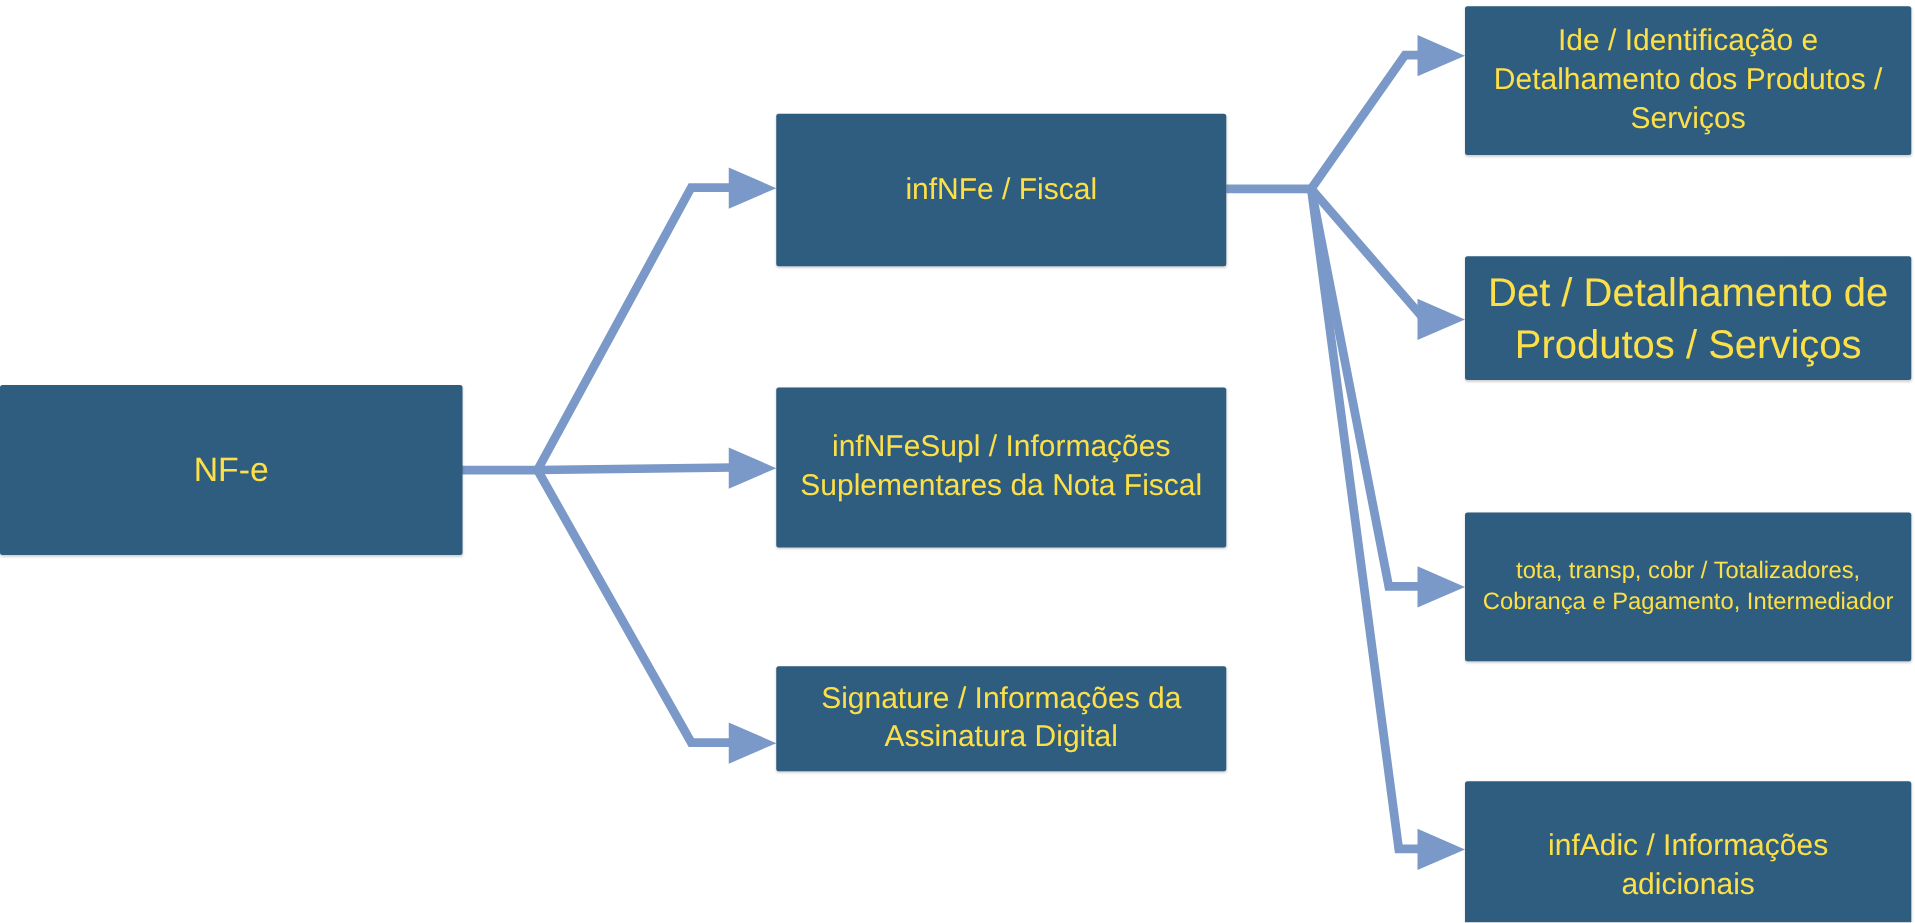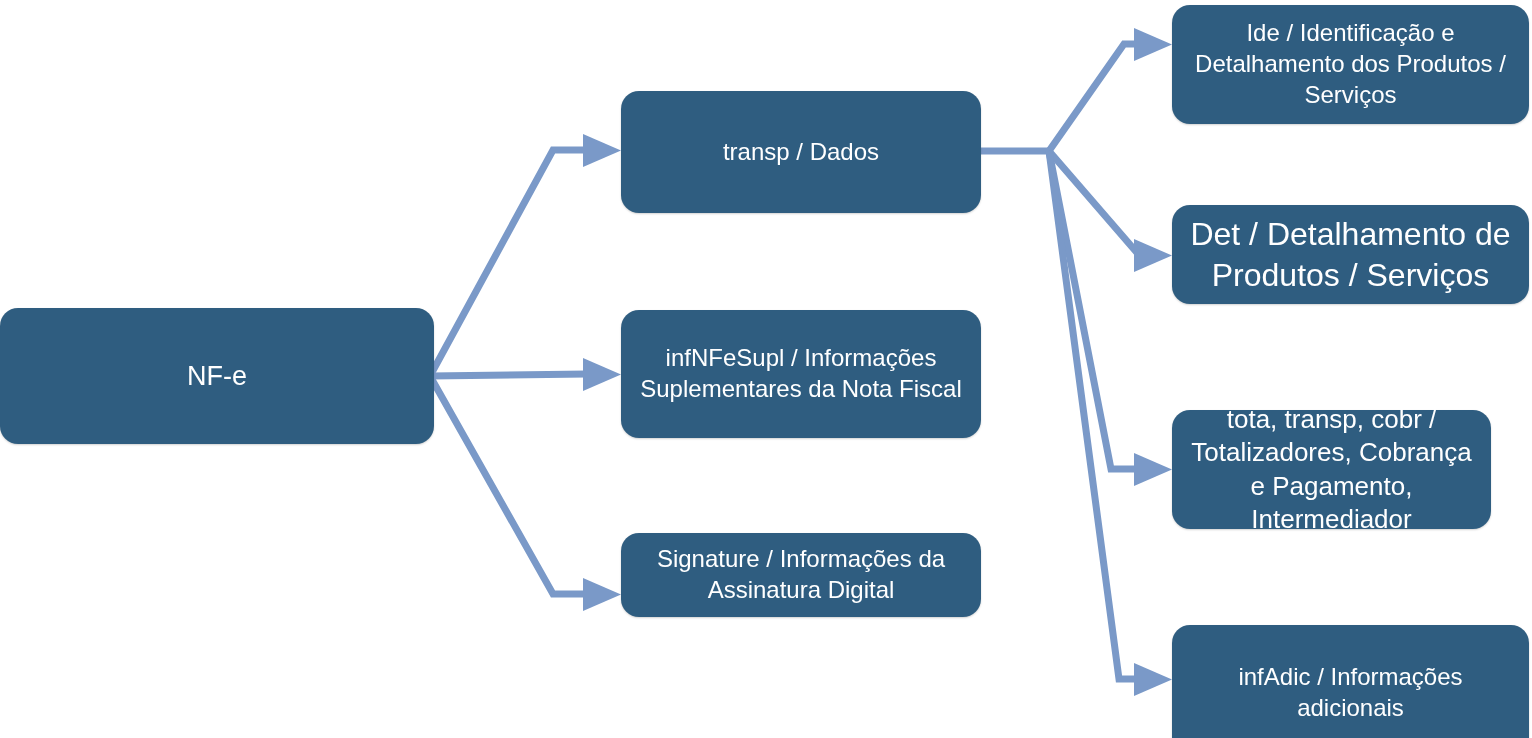--- a/index.html
+++ b/index.html
@@ -12,47 +12,47 @@
     width: 1532px;
     height: 738px;
     background: #ffffff;
     overflow: hidden;
     font-family: "Liberation Sans", sans-serif;
   }
   .node {
     position: absolute;
     box-sizing: border-box;
     background: #2F5D80;
-    border-radius: 18px;
-    color: #ffffff;
+    border-radius: 2px;
+    color: #fde047;
     display: flex;
     align-items: center;
     justify-content: center;
     text-align: center;
     line-height: 1.28;
     padding: 4px 10px;
     box-shadow: 0 1px 2px rgba(0,0,0,0.18);
   }
   .node-label {
     display: block;
     width: 100%;
   }
   
   #node-root {
-    left: 0px;  top: 308px;  width: 434px;  height: 136px;
+    left: 0px;  top: 308px;  width: 370px;  height: 136px;
     font-size: 27px;
   }
   
   #node-infnfe      { left: 621px; top: 91px;  width: 360px; height: 122px; font-size: 24px; }
   #node-infnfesupl  { left: 621px; top: 310px; width: 360px; height: 128px; font-size: 24px; }
   #node-signature   { left: 621px; top: 533px; width: 360px; height: 84px; font-size: 24px; }
   
   #node-ide      { left: 1172px; top: 5px;   width: 357px; height: 119px; font-size: 24px; }
   #node-det      { left: 1172px; top: 205px; width: 357px; height: 99px;  font-size: 32px; }
-  #node-tota     { left: 1172px; top: 410px; width: 319px; height: 119px; font-size: 26px; }
+  #node-tota     { left: 1172px; top: 410px; width: 357px; height: 119px; font-size: 19px; }
   #node-infadic  { left: 1172px; top: 625px; width: 357px; height: 136px; font-size: 24px; }
 
   #connectors {
     position: absolute;
     left: 0; top: 0;
     width: 1532px; height: 738px;
     pointer-events: none;
   }
   .conn-line {
     fill: none;
@@ -94,21 +94,21 @@
 
     <path class="conn-line" d="M 1049 151 L 1119 679 L 1138 679"></path>
     <polygon class="conn-head" points="1134,663 1172,679.5 1134,696"></polygon>
   </svg>
 
   <div class="node" id="node-root">
     <span class="node-label">NF-e</span>
   </div>
 
   <div class="node" id="node-infnfe">
-    <span class="node-label">transp / Dados</span>
+    <span class="node-label">infNFe / Fiscal</span>
   </div>
 
   <div class="node" id="node-infnfesupl">
     <span class="node-label">infNFeSupl / Informações Suplementares da Nota Fiscal</span>
   </div>
 
   <div class="node" id="node-signature">
     <span class="node-label">Signature / Informações da Assinatura Digital</span>
   </div>
 

